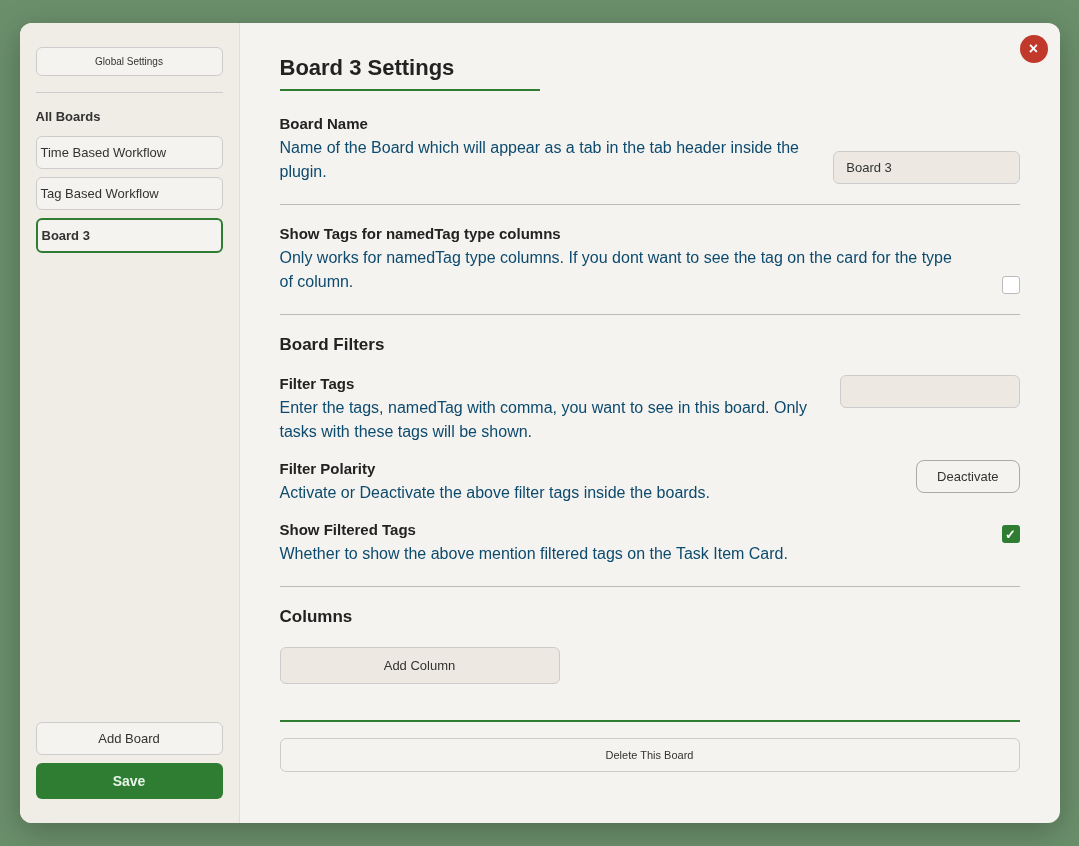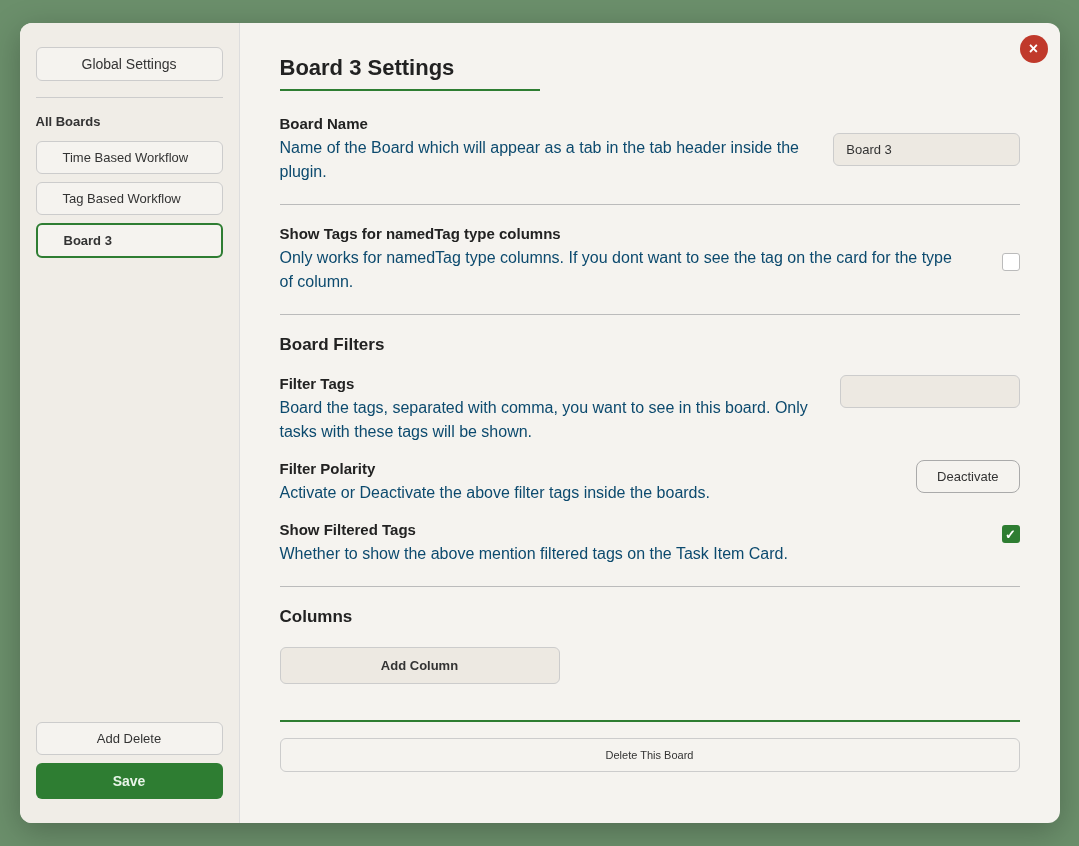--- a/index.html
+++ b/index.html
@@ -57,41 +57,41 @@
       flex-direction: column;
       border-right: 1px solid #ddd;
       flex-shrink: 0;
     }
     .global-settings-btn {
       background: #f5f3ef;
       border: 1px solid #ccc;
       border-radius: 6px;
       padding: 8px 16px;
       cursor: pointer;
-      font-size: 14px;
+      font-size: 10px;
       color: #333;
       width: 100%;
       text-align: center;
     }
     .sidebar-divider {
       border: none;
       border-top: 1px solid #ccc;
       margin: 16px 0;
     }
     .all-boards-label {
       font-size: 13px;
       font-weight: 600;
       color: #333;
       margin-bottom: 12px;
     }
     .sidebar-nav-item {
       background: #f5f3ef;
       border: 1px solid #ccc;
       border-radius: 6px;
-      padding: 8px 26px;
+      padding: 8px 4px;
       cursor: pointer;
       font-size: 13px;
       color: #333;
       width: 100%;
       text-align: left;
       margin-bottom: 8px;
     }
     .sidebar-nav-item.active {
       border: 2px solid #2e7d32;
       font-weight: 600;
@@ -138,21 +138,21 @@
       margin-bottom: 8px;
     }
     .title-underline {
       border: none;
       border-top: 2px solid #2e7d32;
       width: 260px;
       margin-bottom: 24px;
     }
     .section-row {
       display: flex;
-      align-items: center;
+      align-items: flex-end;
       justify-content: space-between;
       margin-bottom: 8px;
       gap: 28px;
     }
     .field-label {
       font-size: 15px;
       font-weight: 700;
       color: #222;
       margin-bottom: 4px;
     }
@@ -213,21 +213,20 @@
       background: #ede9e2;
       border: 1px solid #ccc;
       border-radius: 6px;
       padding: 10px;
       cursor: pointer;
       font-size: 13px;
       color: #333;
       width: 280px;
       text-align: center;
       margin-bottom: 20px;
-      font-weight: bold;
     }
     .delete-board-btn {
       background: #f5f3ef;
       border: 1px solid #ccc;
       border-radius: 6px;
       padding: 10px;
       cursor: pointer;
       font-size: 11px;
       color: #333;
       width: 100%;
@@ -279,21 +278,21 @@
     <div class="sidebar">
       <button class="global-settings-btn">Global Settings</button>
       <hr class="sidebar-divider">
       <div class="all-boards-label">All Boards</div>
 
       <button class="sidebar-nav-item">Time Based Workflow</button>
       <button class="sidebar-nav-item">Tag Based Workflow</button>
       <button class="sidebar-nav-item active">Board 3</button>
 
       <div class="sidebar-bottom">
-        <button class="add-board-btn">Add Delete</button>
+        <button class="add-board-btn">Add Board</button>
         <button class="save-btn">Save</button>
       </div>
     </div>
 
     <div class="main-content">
       <div class="page-title">Board 3 Settings</div>
       <hr class="title-underline">
 
       
       <div class="section-row">
@@ -317,21 +316,21 @@
 
       <hr class="section-divider">
 
       
       <div class="section-title">Board Filters</div>
 
       
       <div class="filter-row">
         <div>
           <div class="field-label">Filter Tags</div>
-          <div class="field-desc">Board the tags, separated with comma, you want to see in this board. Only tasks with these tags will be shown.</div>
+          <div class="field-desc">Enter the tags, namedTag with comma, you want to see in this board. Only tasks with these tags will be shown.</div>
         </div>
         <input class="filter-tags-input" type="text" style="">
       </div>
 
       
       <div class="filter-row">
         <div>
           <div class="field-label">Filter Polarity</div>
           <div class="field-desc">Activate or Deactivate the above filter tags inside the boards.</div>
         </div>

